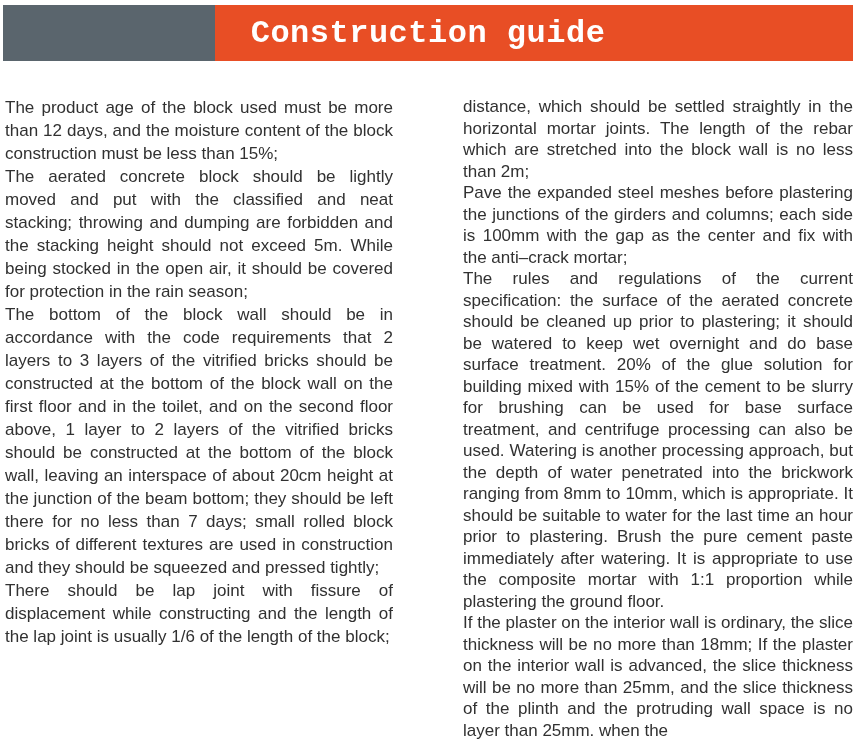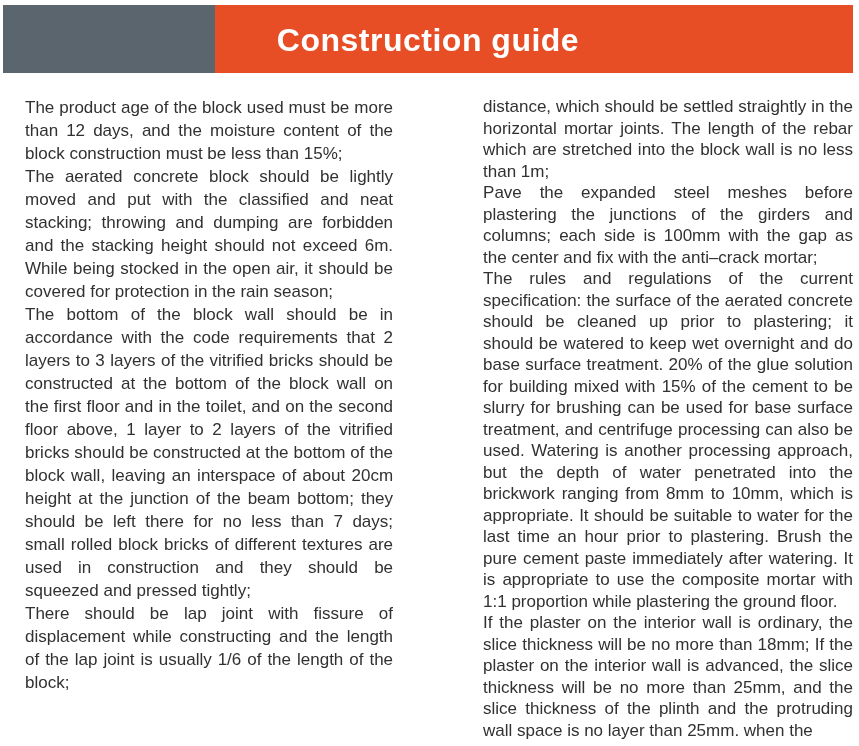--- a/index.html
+++ b/index.html
@@ -14,22 +14,23 @@
     overflow: hidden;
     font-family: "Liberation Sans", "DejaVu Sans", sans-serif;
   }
 
   
   .header {
     position: absolute;
     left: 3px;
     top: 5px;
     width: 850px;
-    height: 68px;
+    height: 56px;
     display: flex;
+    font-family: Liberation Mono, monospace;
   }
   .header-gray {
     width: 212px;
     height: 100%;
     flex: 0 0 auto;
   }
   .header-accent {
     flex: 1 1 auto;
     height: 100%;
   }
@@ -55,21 +56,20 @@
     position: absolute;
     left: 5px;
     top: 96px;
     width: 848px;
     display: flex;
   }
   .col {
     text-align: justify;
     font-size: 17px;
     letter-spacing: 0px;
-    margin-left: 20px;
   }
   .col-left {
     width: 388px;
     line-height: 23px;
     margin-right: 70px;
   }
   .col-right {
     width: 390px;
     line-height: 21.5px;
   }
@@ -83,23 +83,23 @@
 
 <div class="header">
   <div class="header-gray" style="background: rgb(90, 101, 109);"></div>
   <div class="header-accent" style="background: rgb(232, 78, 37);"></div>
   <div class="header-title" style="color: rgb(255, 255, 255);">Construction guide</div>
 </div>
 
 <div class="content" style="color: rgb(49, 49, 49);">
   <div class="col col-left">
       <p>The product age of the block used must be more than 12 days, and the moisture content of the block construction must be less than 15%;</p>
-      <p>The aerated concrete block should be lightly moved and put with the classified and neat stacking; throwing and dumping are forbidden and the stacking height should not exceed 6m. While being stocked in the open air, it should be covered for protection in the rain season;</p>
+      <p>The aerated concrete block should be lightly moved and put with the classified and neat stacking; throwing and dumping are forbidden and the stacking height should not exceed 5m. While being stocked in the open air, it should be covered for protection in the rain season;</p>
       <p>The bottom of the block wall should be in accordance with the code requirements that 2 layers to 3 layers of the vitrified bricks should be constructed at the bottom of the block wall on the first floor and in the toilet, and on the second floor above, 1 layer to 2 layers of the vitrified bricks should be constructed at the bottom of the block wall, leaving an interspace of about 20cm height at the junction of the beam bottom; they should be left there for no less than 7 days; small rolled block bricks of different textures are used in construction and they should be squeezed and pressed tightly;</p>
       <p>There should be lap joint with fissure of displacement while constructing and the length of the lap joint is usually 1/6 of the length of the block;</p>
     </div>
   <div class="col col-right">
-      <p>distance, which should be settled straightly in the horizontal mortar joints. The length of the rebar which are stretched into the block wall is no less than 1m;</p>
+      <p>distance, which should be settled straightly in the horizontal mortar joints. The length of the rebar which are stretched into the block wall is no less than 2m;</p>
       <p>Pave the expanded steel meshes before plastering the junctions of the girders and columns; each side is 100mm with the gap as the center and fix with the anti–crack mortar;</p>
       <p>The rules and regulations of the current specification: the surface of the aerated concrete should be cleaned up prior to plastering; it should be watered to keep wet overnight and do base surface treatment. 20% of the glue solution for building mixed with 15% of the cement to be slurry for brushing can be used for base surface treatment, and centrifuge processing can also be used. Watering is another processing approach, but the depth of water penetrated into the brickwork ranging from 8mm to 10mm, which is appropriate. It should be suitable to water for the last time an hour prior to plastering. Brush the pure cement paste immediately after watering. It is appropriate to use the composite mortar with 1:1 proportion while plastering the ground floor.</p>
       <p>If the plaster on the interior wall is ordinary, the slice thickness will be no more than 18mm; If the plaster on the interior wall is advanced, the slice thickness will be no more than 25mm, and the slice thickness of the plinth and the protruding wall space is no layer than 25mm. when the</p>
     </div>
 </div>
 
 </body></html>

